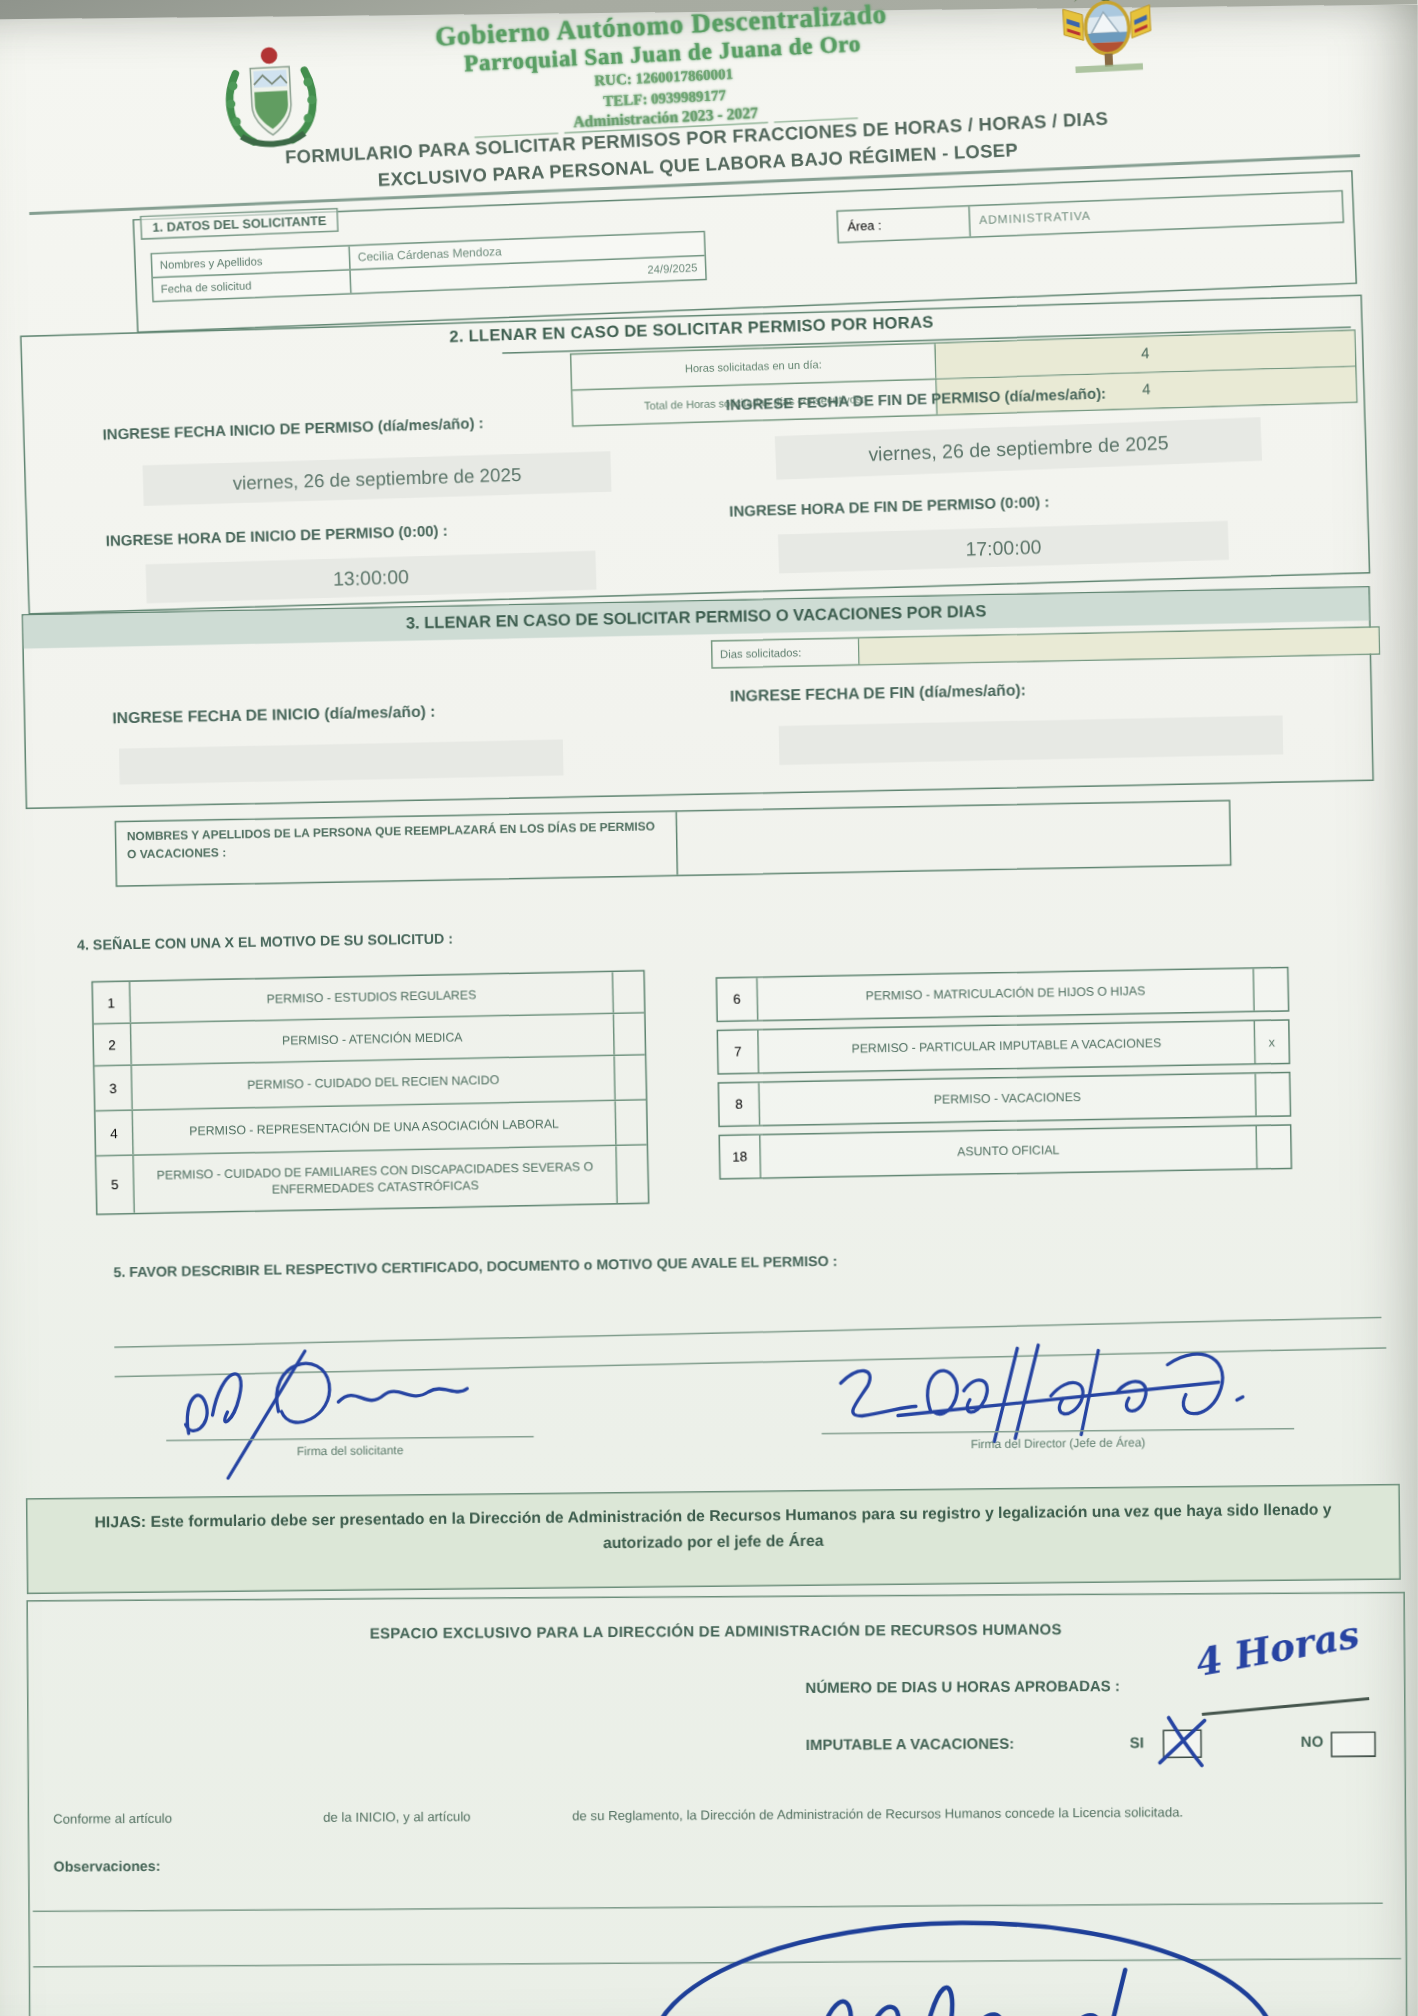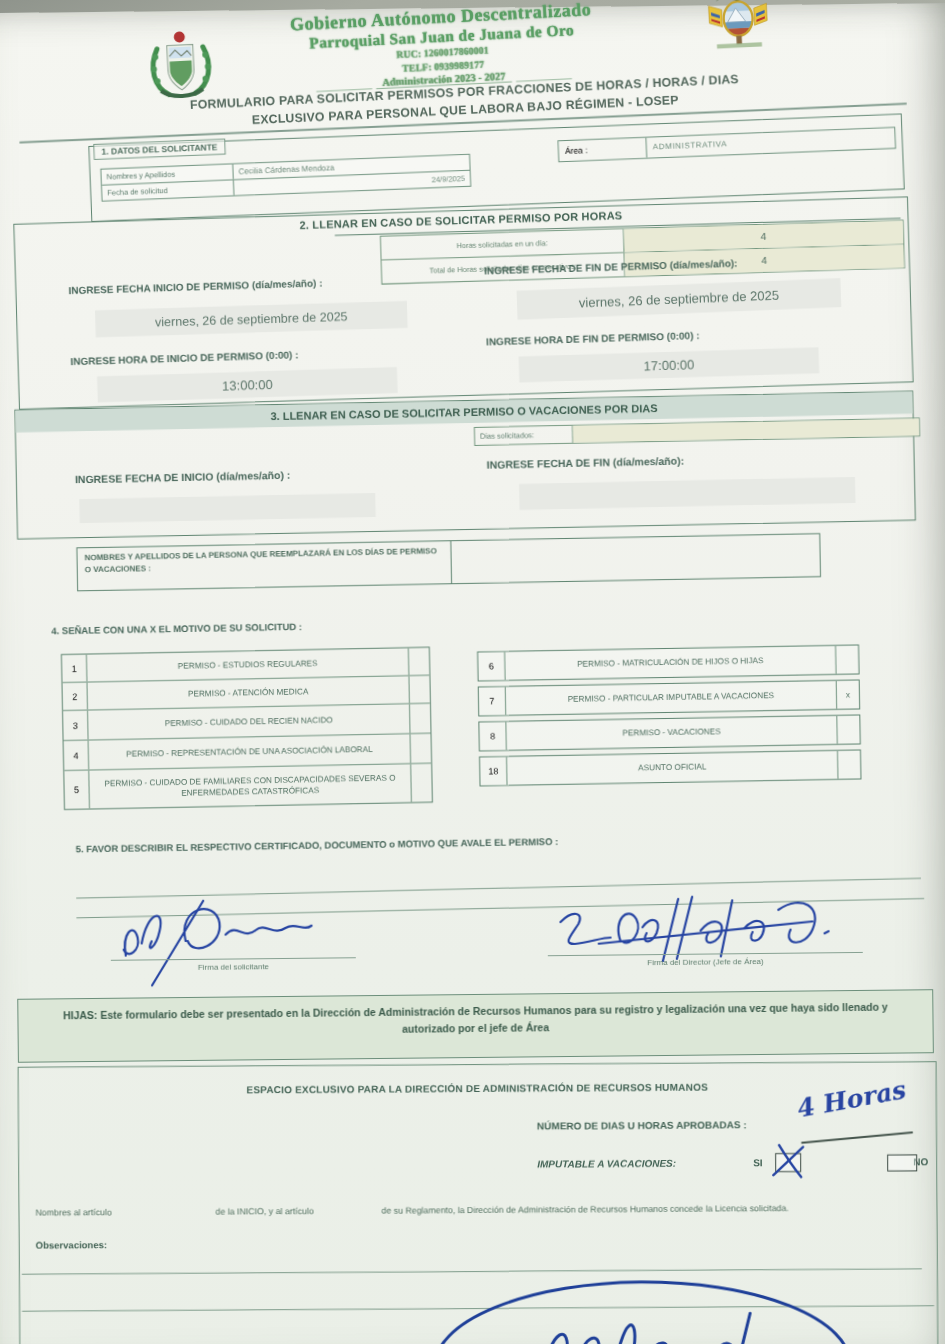--- a/index.html
+++ b/index.html
@@ -327,33 +327,33 @@
     <span class="nlab">HIJAS:</span><span> Este formulario debe ser presentado en la Dirección de Administración de Recursos Humanos para su registro y legalización una vez que haya sido llenado y autorizado por el jefe de Área</span>
   </div>
 
   <div class="abs hrbox">
     <div class="hr-title">ESPACIO EXCLUSIVO PARA LA DIRECCIÓN DE ADMINISTRACIÓN DE RECURSOS HUMANOS</div>
 
     <div class="hr-lab" style="left:518px;top:56px;">NÚMERO DE DIAS U HORAS APROBADAS :</div>
     <div class="abs hand" style="left:778px;top:22px;font-size:25px;transform:rotate(-10deg);">4 Horas</div>
     <div class="abs" style="left:782px;top:74px;width:112px;height:2px;background:#44554c;transform:rotate(-5deg);"></div>
 
-    <div class="hr-lab" style="left:518px;top:94px;font-style:italic;">IMPUTABLE A VACACIONES:</div>
+    <div class="hr-lab" style="left:518px;top:94px;">IMPUTABLE A VACACIONES:</div>
     <div class="hr-lab" style="left:734px;top:94px;">SI</div>
     <div class="cbox" style="left:756px;top:90px;width:24px;height:17px;"></div>
     <svg class="abs" style="left:748px;top:76px;" width="44" height="42" viewBox="0 0 44 42">
       <g stroke="#2444a8" stroke-width="2.4" fill="none" stroke-linecap="round">
         <path d="M6,36 L36,8"></path>
         <path d="M12,6 C18,16 26,28 34,38"></path>
       </g>
     </svg>
-    <div class="hr-lab" style="left:894px;top:94px;">NO</div>
+    <div class="hr-lab" style="left:848px;top:94px;">NO</div>
     <div class="cbox" style="left:868px;top:92px;width:28px;height:15px;"></div>
 
-    <div class="conf" style="left:16px;top:140px;">Nombres al artículo</div>
+    <div class="conf" style="left:16px;top:140px;">Conforme al artículo</div>
     <div class="conf" style="left:196px;top:140px;">de la INICIO, y al artículo</div>
     <div class="conf" style="left:362px;top:140px;width:548px;">de su Reglamento, la Dirección de Administración de Recursos Humanos concede la Licencia solicitada.</div>
 
     <div class="hr-lab" style="left:16px;top:172px;font-size:9.5px;">Observaciones:</div>
 
     <div class="abs thinline" style="left:2px;top:206px;width:900px;"></div>
     <div class="abs thinline" style="left:2px;top:243px;width:912px;"></div>
 
     <svg class="abs" style="left:400px;top:190px;" width="460" height="200" viewBox="0 0 460 200">
       <g stroke="#1c3f9e" stroke-width="3" fill="none" stroke-linecap="round">

